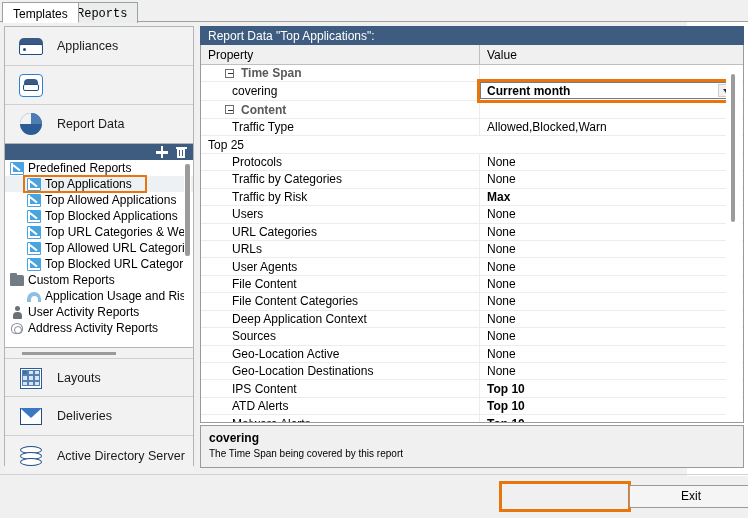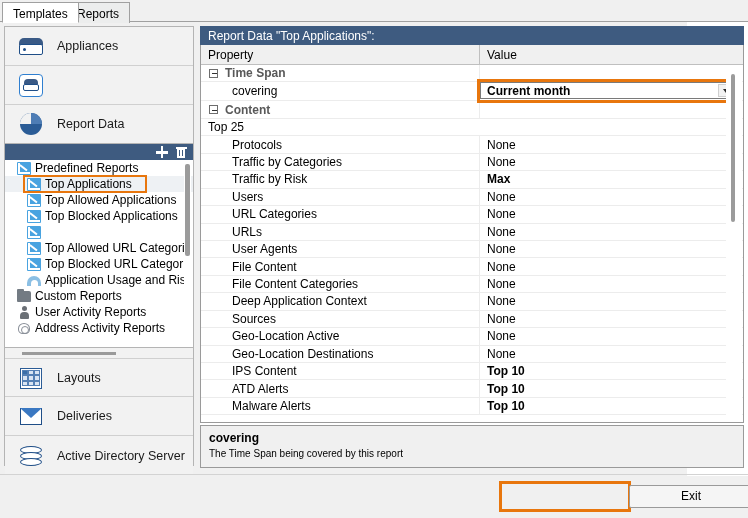--- a/index.html
+++ b/index.html
@@ -26,21 +26,21 @@
     font-size: 12px; line-height: 16px;
     background: #f0f0f0;
     border: 1px solid #a0a0a0;
     border-bottom: none;
     cursor: default;
     color: #000;
   }
   .tab.active { background: #ffffff; border-bottom: 1px solid #ffffff; z-index: 3; }
   .tab.inactive { background: #eceded; z-index: 2; }
   #tab-templates { left: 2px; }
-  #tab-reports { left: 66px; }
+  #tab-reports { left: 66px; font-family: Liberation Mono, monospace; }
 
   
   .sidebar {
     position: absolute; left: 4px; top: 26px; width: 190px; height: 440px;
     background: #f2f2f2;
     border: 1px solid #b4b4b4;
   }
   .nav-item {
     position: relative;
     height: 39px;
@@ -124,21 +124,21 @@
   .tree-body {
     position: relative; height: 187px; overflow: hidden; background: #fff;
   }
   .tree-row {
     height: 16px; display: flex; align-items: center;
     font-size: 12px; white-space: nowrap; cursor: default; color: #000;
     position: relative;
   }
   .tree-row.sel { background: #eef1f4; }
   .tree-row .t-label { margin-left: 4px; }
-  .tree-row.lvl1 { padding-left: 12px; }
+  .tree-row.lvl1 { padding-left: 5px; }
   .tree-row.lvl2 { padding-left: 22px; text-align: right; }
   .hl-box {
     position: absolute; border: 2px solid #e8760d; pointer-events: none;
   }
 
   
   .t-ico { width: 14px; height: 13px; position: relative; flex: 0 0 14px; }
   .t-chart { position:absolute; left:0; top:0; width:14px; height:13px; background:#49a3e0;
      border-radius:1px; overflow:hidden; }
   .t-chart .wht { position:absolute; background:#ffffff; }
@@ -200,21 +200,21 @@
   .rows { position: relative; }
   .grow {
     display: flex; height: 17.45px; font-size: 12px; align-items: center;
     border-bottom: 1px solid #ececec;
     cursor: default;
   }
   .grow .p { width: 279px; padding-left: 7px; border-right: 1px solid #ececec;
      height: 100%; display:flex; align-items:center; overflow:hidden; }
   .grow .v { flex: 1; padding-left: 7px; height:100%; display:flex; align-items:center;
      overflow:hidden; }
-  .grow.group .p { font-weight: bold; color: #595959; padding-left: 8px; }
+  .grow.group .p { font-weight: bold; color: #595959; padding-left: 24px; }
   .grow.group .expander {
     width: 9px; height: 9px; border: 1px solid #6d6d6d; background: #fff;
     position: relative; margin-right: 7px; flex: 0 0 9px;
   }
   .grow.group .expander::before {
     content:""; position:absolute; left:1.5px; top:3.5px; width:5px; height:1px; background:#333;
   }
   .grow .p-indent { padding-left: 24px; }
   .grow .v.bold { font-weight: bold; }
 
@@ -403,20 +403,21 @@
           <span class="t-label">Top Blocked Applications</span>
         </div>
         <div class="tree-row lvl2">
           <span class="t-ico">
             <span class="t-chart">
               <span class="wht" style="left: 1px; top: 1px; width: 1.5px; height: 11px;"></span>
               <span class="wht" style="left: 1px; top: 10.5px; width: 12px; height: 1.5px;"></span>
               <span class="wht" style="left: 3px; top: 2px; width: 9px; height: 1.6px; transform: rotate(38deg); transform-origin: left center;"></span>
             </span>
           </span>
+          <span class="t-label">Top URL Categories &amp; We</span>
         </div>
         <div class="tree-row lvl2">
           <span class="t-ico">
             <span class="t-chart">
               <span class="wht" style="left: 1px; top: 1px; width: 1.5px; height: 11px;"></span>
               <span class="wht" style="left: 1px; top: 10.5px; width: 12px; height: 1.5px;"></span>
               <span class="wht" style="left: 3px; top: 2px; width: 9px; height: 1.6px; transform: rotate(38deg); transform-origin: left center;"></span>
             </span>
           </span>
           <span class="t-label">Top Allowed URL Categori</span>
@@ -424,31 +425,31 @@
         <div class="tree-row lvl2">
           <span class="t-ico">
             <span class="t-chart">
               <span class="wht" style="left: 1px; top: 1px; width: 1.5px; height: 11px;"></span>
               <span class="wht" style="left: 1px; top: 10.5px; width: 12px; height: 1.5px;"></span>
               <span class="wht" style="left: 3px; top: 2px; width: 9px; height: 1.6px; transform: rotate(38deg); transform-origin: left center;"></span>
             </span>
           </span>
           <span class="t-label">Top Blocked URL Categori</span>
         </div>
+        <div class="tree-row lvl1">
+          <span class="t-ico">
+            <span class="t-folder"></span>
+          </span>
+          <span class="t-label">Custom Reports</span>
+        </div>
         <div class="tree-row lvl2">
           <span class="t-ico">
             <span class="t-rainbow"></span>
           </span>
           <span class="t-label">Application Usage and Ris</span>
-        </div>
-        <div class="tree-row lvl1">
-          <span class="t-ico">
-            <span class="t-folder"></span>
-          </span>
-          <span class="t-label">Custom Reports</span>
         </div>
         <div class="tree-row lvl1">
           <span class="t-ico">
             <span class="t-user">
               <span class="head"></span>
               <span class="bod"></span>
             </span>
           </span>
           <span class="t-label">User Activity Reports</span>
         </div>
@@ -493,20 +494,26 @@
             </div>
           </div>
           <div class="grow group">
             <div class="p">
               <span class="expander"></span>
               <span>Content</span>
             </div>
             <div class="v"></div>
           </div>
           <div class="grow">
+            <div class="p">
+              <span class="p-indent">Traffic Type</span>
+            </div>
+            <div class="v">Allowed,Blocked,Warn</div>
+          </div>
+          <div class="grow">
             <div class="v">Top 25</div>
           </div>
           <div class="grow">
             <div class="p">
               <span class="p-indent">Protocols</span>
             </div>
             <div class="v">None</div>
           </div>
           <div class="grow">
             <div class="p">

